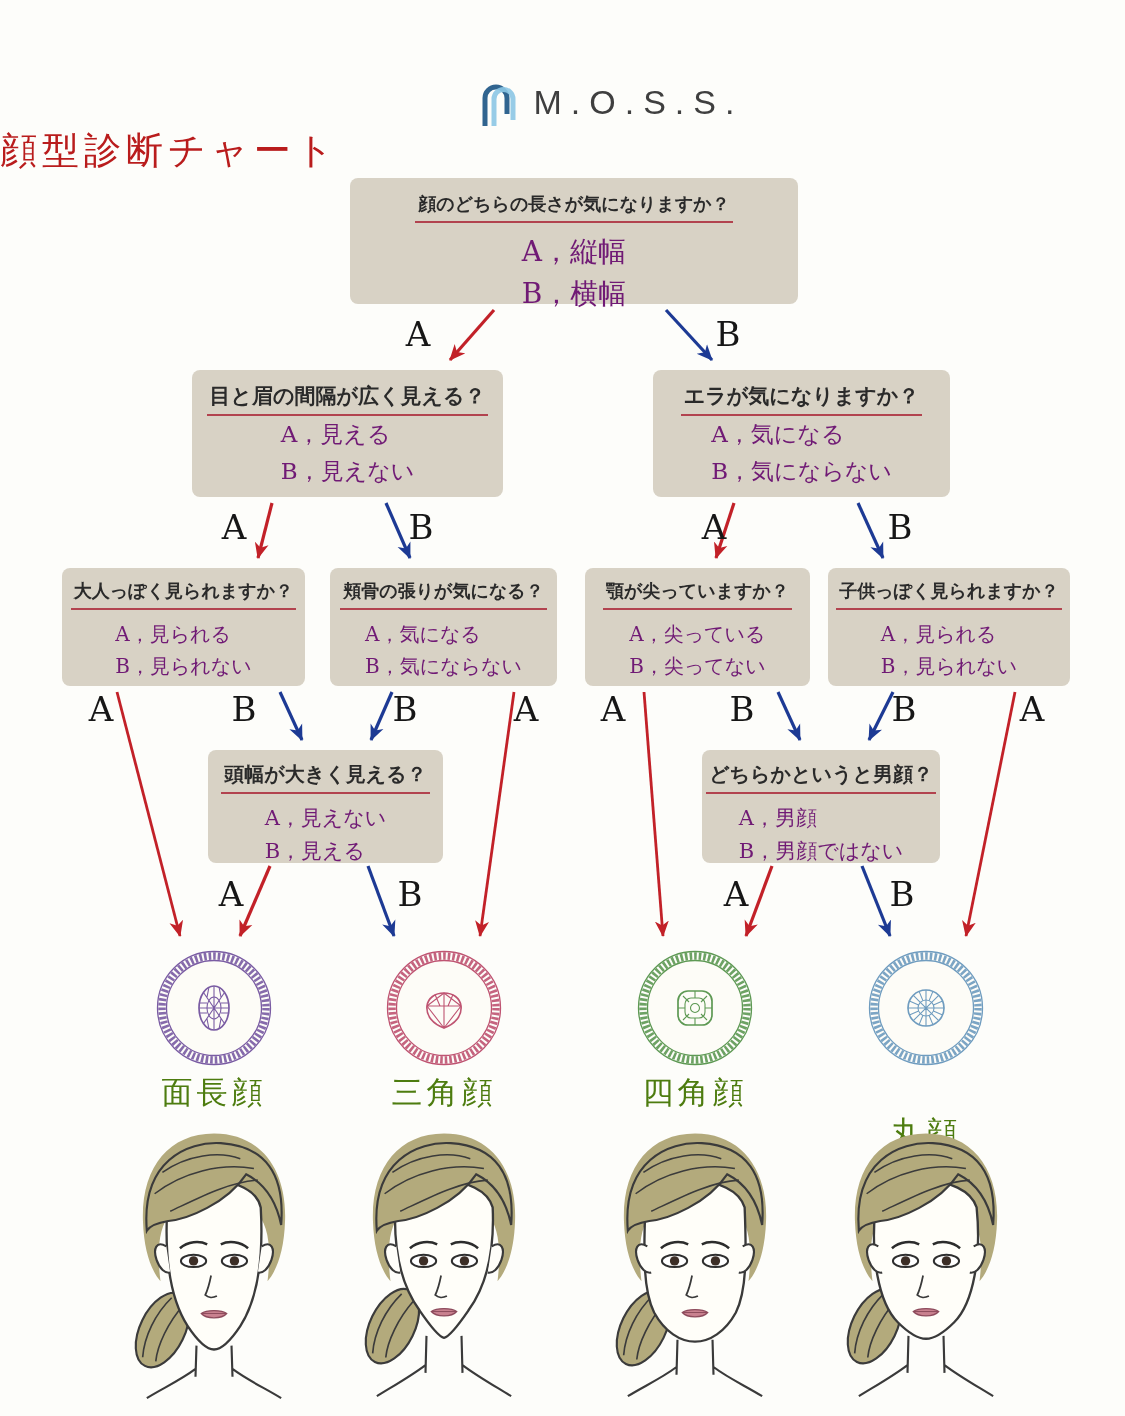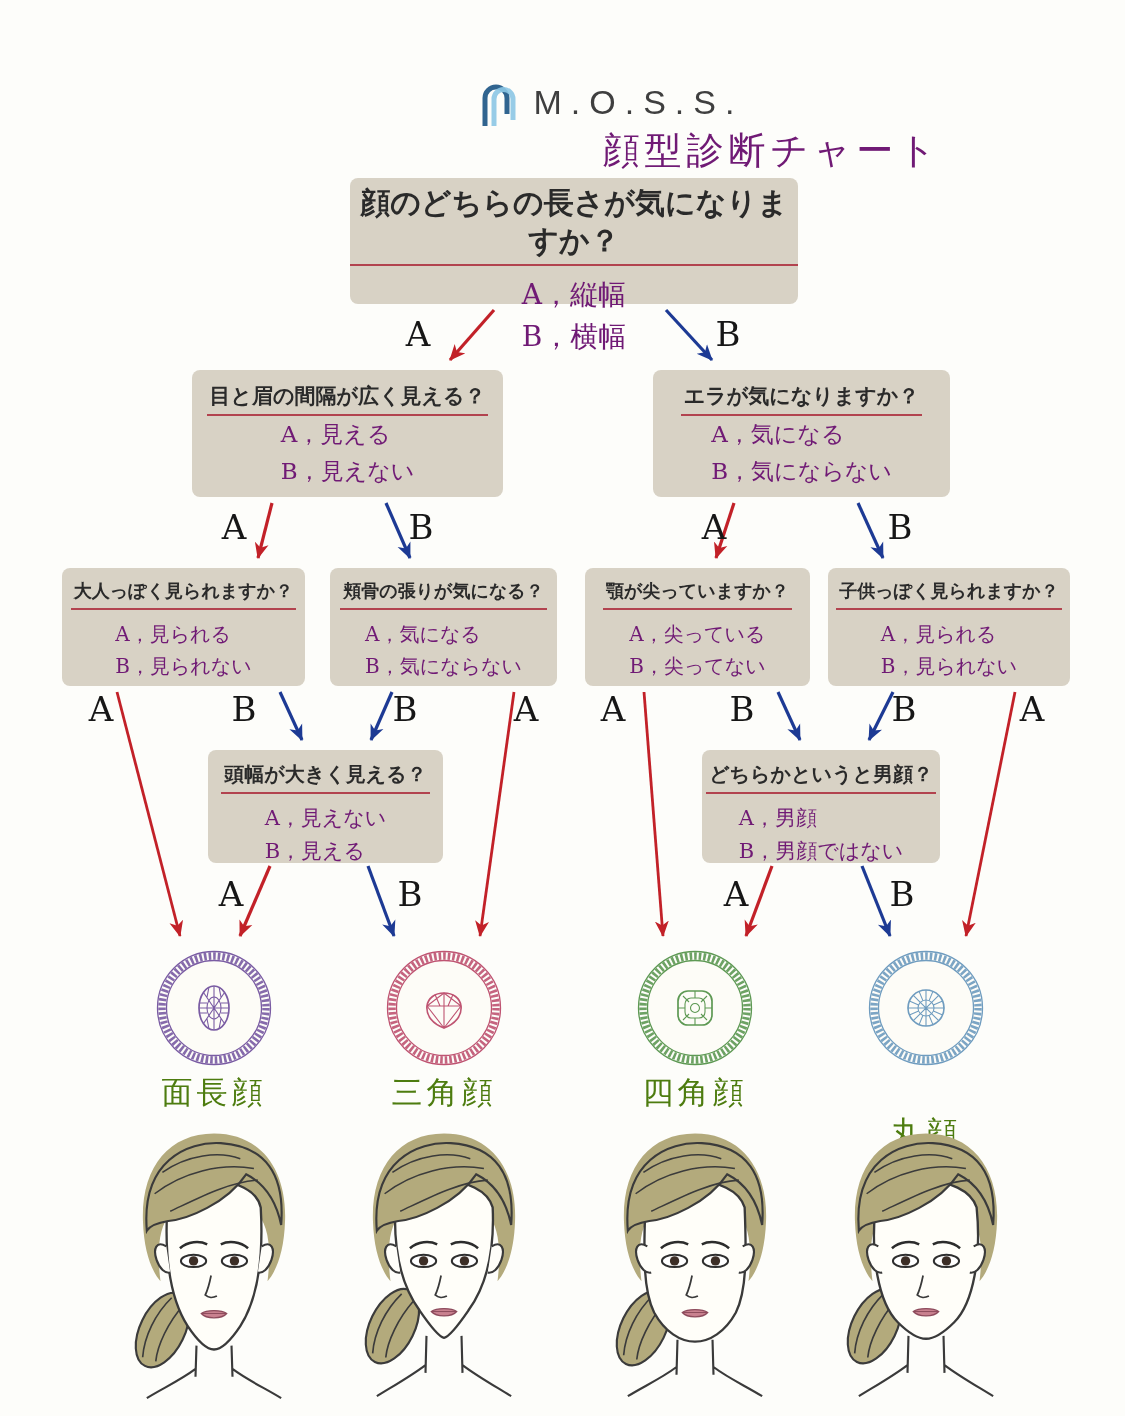--- a/index.html
+++ b/index.html
@@ -4,30 +4,30 @@
 <style>
   html,body{margin:0;padding:0;background:#ffffff;}
   #page{position:relative;width:1125px;height:1416px;background:#fdfdfa;overflow:hidden;
         font-family:"DejaVu Serif","Liberation Serif",serif;color:#262626;}
 
   
   .logo{position:absolute;top:76px;left:0;width:1125px;text-align:center;padding-left:48px;}
   .logo-inner{display:inline-flex;align-items:center;gap:14px;}
   .brand{font-family:"Liberation Sans","DejaVu Sans",sans-serif;font-size:34px;letter-spacing:9px;
          color:#3f3f3f;font-weight:400;}
-  .title{position:absolute;top:126px;left:0;width:941px;text-align:right;font-size:37px;
-         letter-spacing:5px;color:#701a75;font-weight:500;}
+  .title{position:absolute;top:126px;left:0;width:941px;text-align:left;font-size:37px;
+         letter-spacing:5px;color:#b91c1c;font-weight:500;}
 
   
   .qbox{position:absolute;background:#d8d2c5;border-radius:8px;text-align:center;z-index:1;}
   .q{display:inline-block;font-weight:bold;color:#2a2a2a;border-bottom:2.5px solid #b2434f;
      padding:0 3px 5px 3px;line-height:1.25;}
   .opts{display:inline-block;text-align:left;}
   .opt{display:block;color:#701a75;}
-  .lv1 .q{font-size:30px;margin-top:6px;}
+  .lv1 .q{font-size:18px;margin-top:15px;}
   .lv1 .opt{font-size:28px;line-height:1.5;}
   .lv1 .opts{margin-top:8px;}
   .lv2 .q{font-size:21px;margin-top:13px;}
   .lv2 .opt{font-size:23px;line-height:1.6;}
   .lv2 .opts{}
   .lv3 .q{font-size:18px;margin-top:12px;}
   .lv3 .opt{font-size:20px;line-height:1.6;}
   .lv3 .opts{margin-top:8px;}
   .lv4 .q{font-size:20px;margin-top:12px;}
   .lv4 .opt{font-size:21px;line-height:1.55;}

